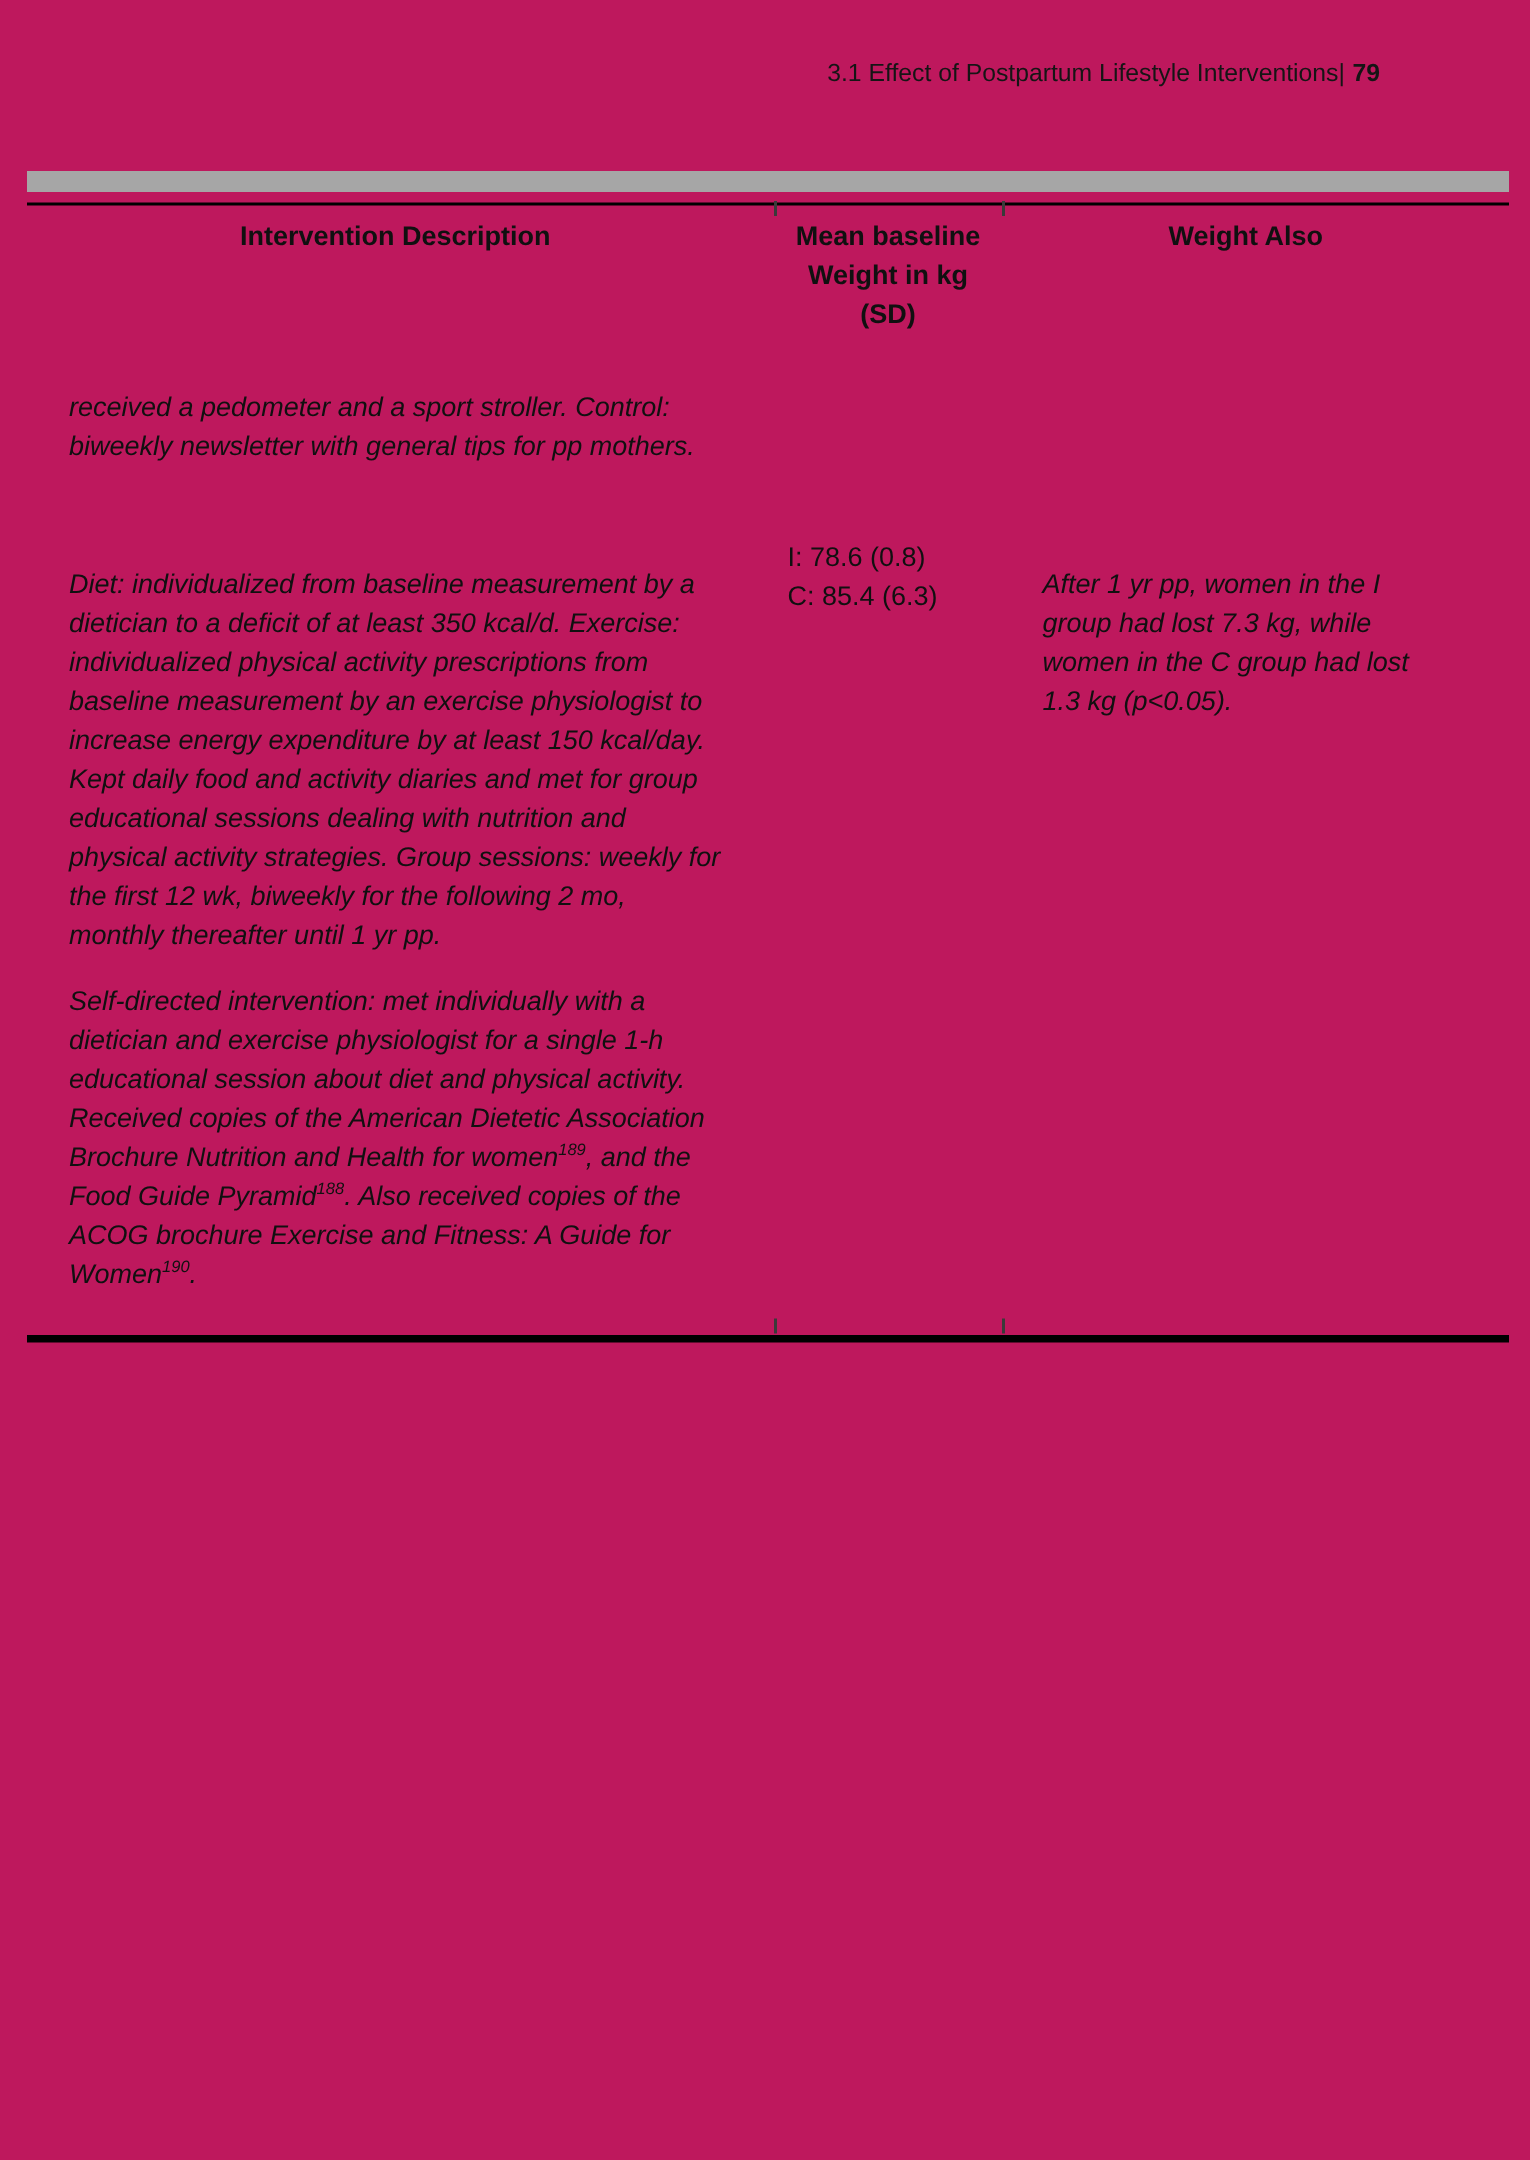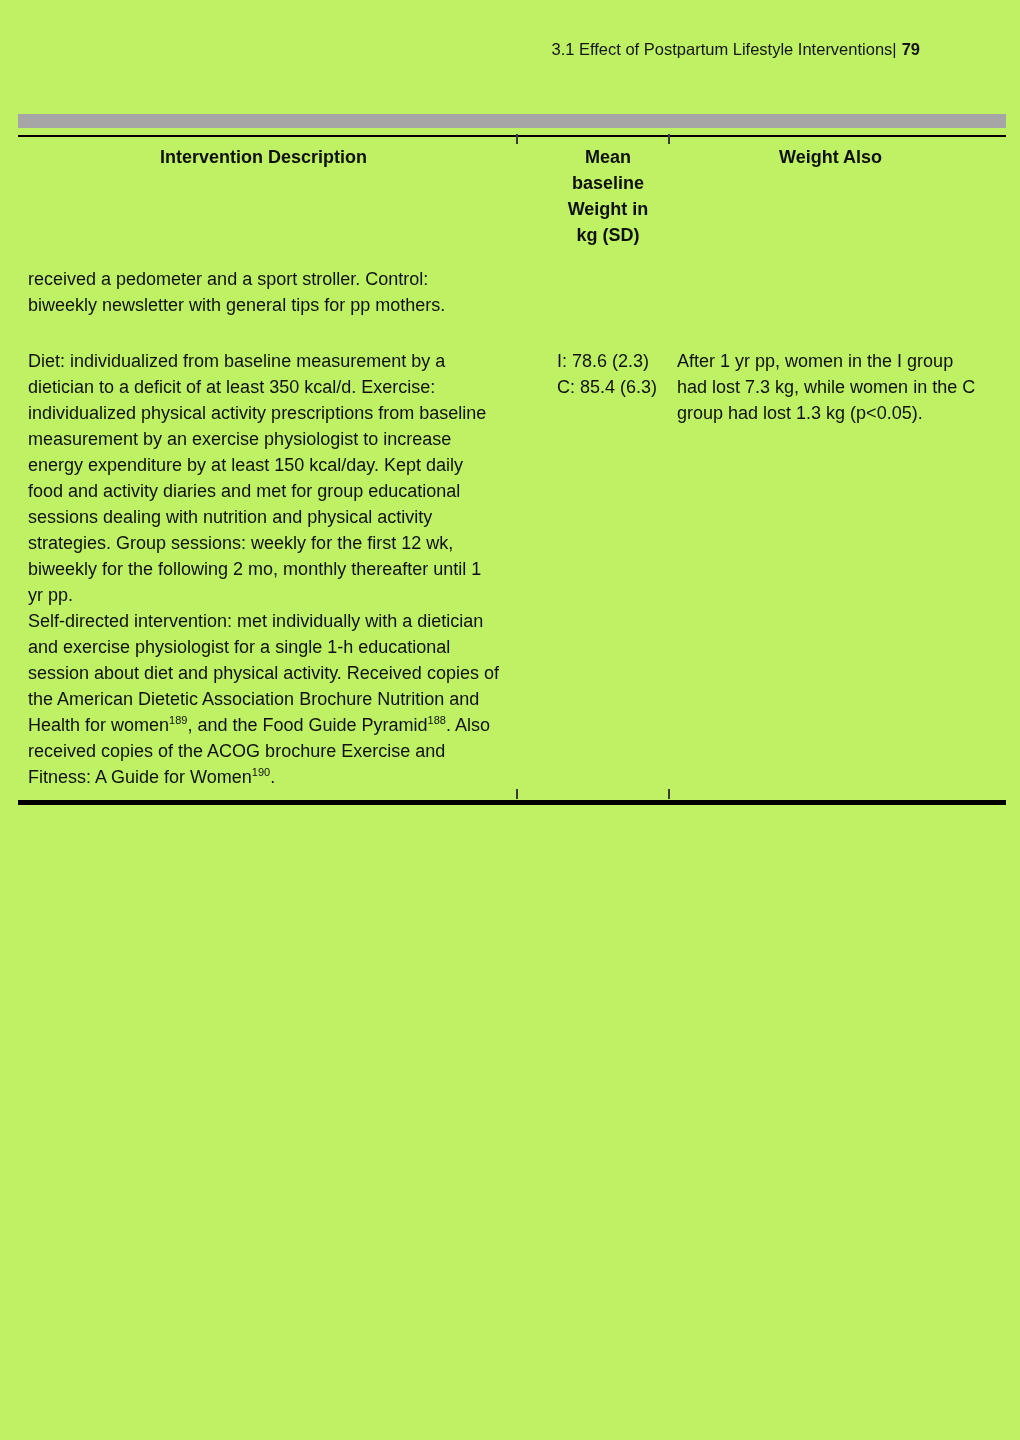--- a/index.html
+++ b/index.html
@@ -4,21 +4,21 @@
 <style>
   html, body {
     margin: 0;
     padding: 0;
     background: #e9e9e9;
   }
   .page {
     width: 1020px;
     height: 1440px;
     margin: 0 auto;
-    background: #bef264;
+    background: #be185d;
     position: relative;
     overflow: hidden;
     font-family: "Liberation Sans", sans-serif;
     color: #101010;
   }
 
   
   .page-header {
     position: absolute;
     top: 39px;
@@ -54,37 +54,37 @@
     border-top: 2.5px solid #000;
     position: relative;
     padding: 7px 0 18px 0;
   }
   .cell {
     font-size: 18px;
     line-height: 26px;
     padding-left: 10px;
     padding-right: 18px;
   }
-  .c2 { padding-left: 8px; padding-right: 10px; margin-left: 32px; }
+  .c2 { padding-left: 8px; padding-right: 10px; }
   .c3 { padding-left: 8px; padding-right: 22px; }
   .hcell { font-weight: 700; text-align: center; }
 
   .tick {
     position: absolute;
     width: 2px;
     height: 10px;
     background: #3a3a3a;
   }
   .tick.t1 { left: 498px; }
   .tick.t2 { left: 650px; }
   .header-row .tick { top: -3px; }
 
   .row1 { margin-bottom: 30px; }
 
-  .para { margin: 0; }
+  .para { margin: 18px; font-style: italic; }
   sup {
     font-size: 11px;
     line-height: 0;
     vertical-align: super;
   }
   .baseline-line { margin: 0; }
 
   .bottom-rule {
     margin-top: 10px;
     height: 5px;
@@ -121,21 +121,21 @@
       <div class="cell c2"></div>
       <div class="cell c3"></div>
     </div>
 
     <div class="grid row2">
       <div class="cell">
         <p class="para">Diet: individualized from baseline measurement by a dietician to a deficit of at least 350 kcal/d. Exercise: individualized physical activity prescriptions from baseline measurement by an exercise physiologist to increase energy expenditure by at least 150 kcal/day. Kept daily food and activity diaries and met for group educational sessions dealing with nutrition and physical activity strategies. Group sessions: weekly for the first 12 wk, biweekly for the following 2 mo, monthly thereafter until 1 yr pp.</p>
         <p class="para"><span>Self-directed intervention: met individually with a dietician and exercise physiologist for a single 1-h educational session about diet and physical activity. Received copies of the American Dietetic Association Brochure Nutrition and Health for women</span><sup>189</sup><span>, and the Food Guide Pyramid</span><sup>188</sup><span>. Also received copies of the ACOG brochure Exercise and Fitness: A Guide for Women</span><sup>190</sup><span>.</span></p>
       </div>
       <div class="cell c2">
-        <p class="baseline-line">I: 78.6 (2.3)</p>
+        <p class="baseline-line">I: 78.6 (0.8)</p>
         <p class="baseline-line">C: 85.4 (6.3)</p>
       </div>
       <div class="cell c3">
         <p class="para">After 1 yr pp, women in the I group had lost 7.3 kg, while women in the C group had lost 1.3 kg (p&lt;0.05).</p>
       </div>
     </div>
 
     <div class="bottom-rule">
       <span class="tick t1"></span>
       <span class="tick t2"></span>

